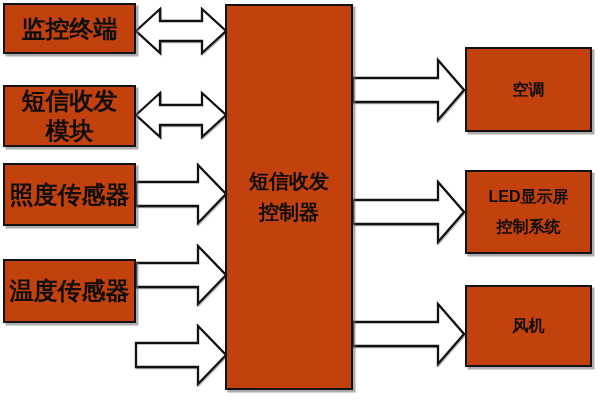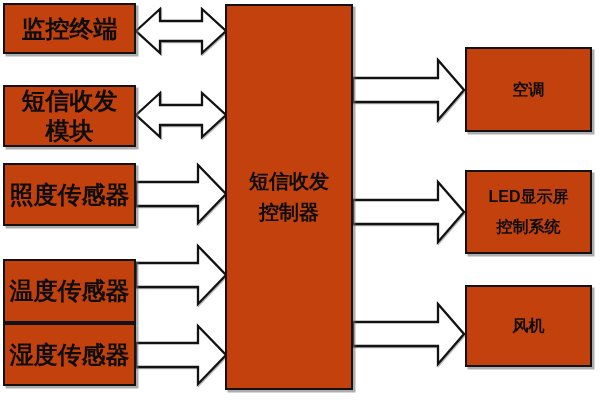--- a/index.html
+++ b/index.html
@@ -97,23 +97,20 @@
   </div>
 
   <div class="node left-node" id="n-lux">
     <span class="line">照度传感器</span>
   </div>
 
   <div class="node left-node" id="n-temp">
     <span class="line">温度传感器</span>
   </div>
 
-  <div class="node left-node" id="n-humid">
-    <span class="line">湿度传感器</span>
-  </div>
 
   <div class="node" id="n-controller">
     <span class="line">短信收发</span>
     <span class="line">控制器</span>
   </div>
 
   <div class="node right-node" id="n-ac">
     <span class="line">空调</span>
   </div>
 

